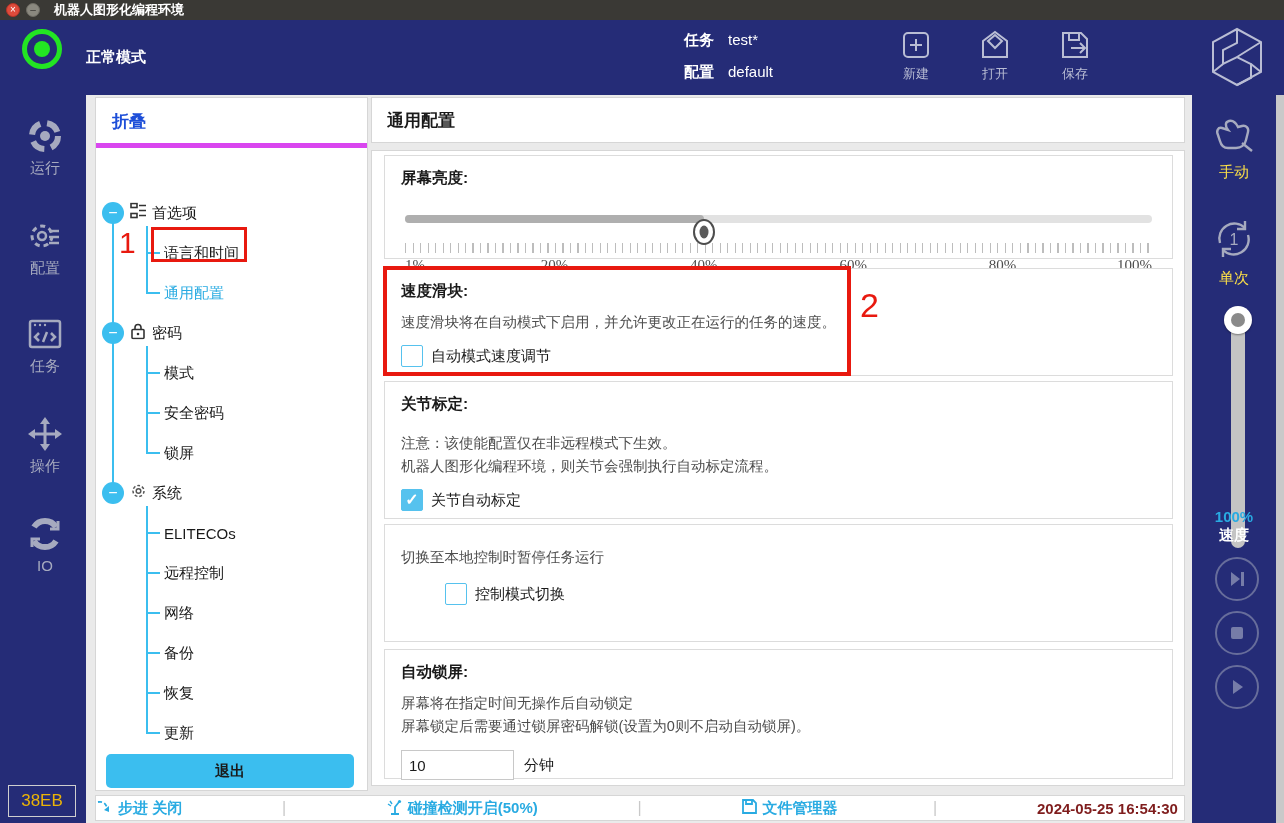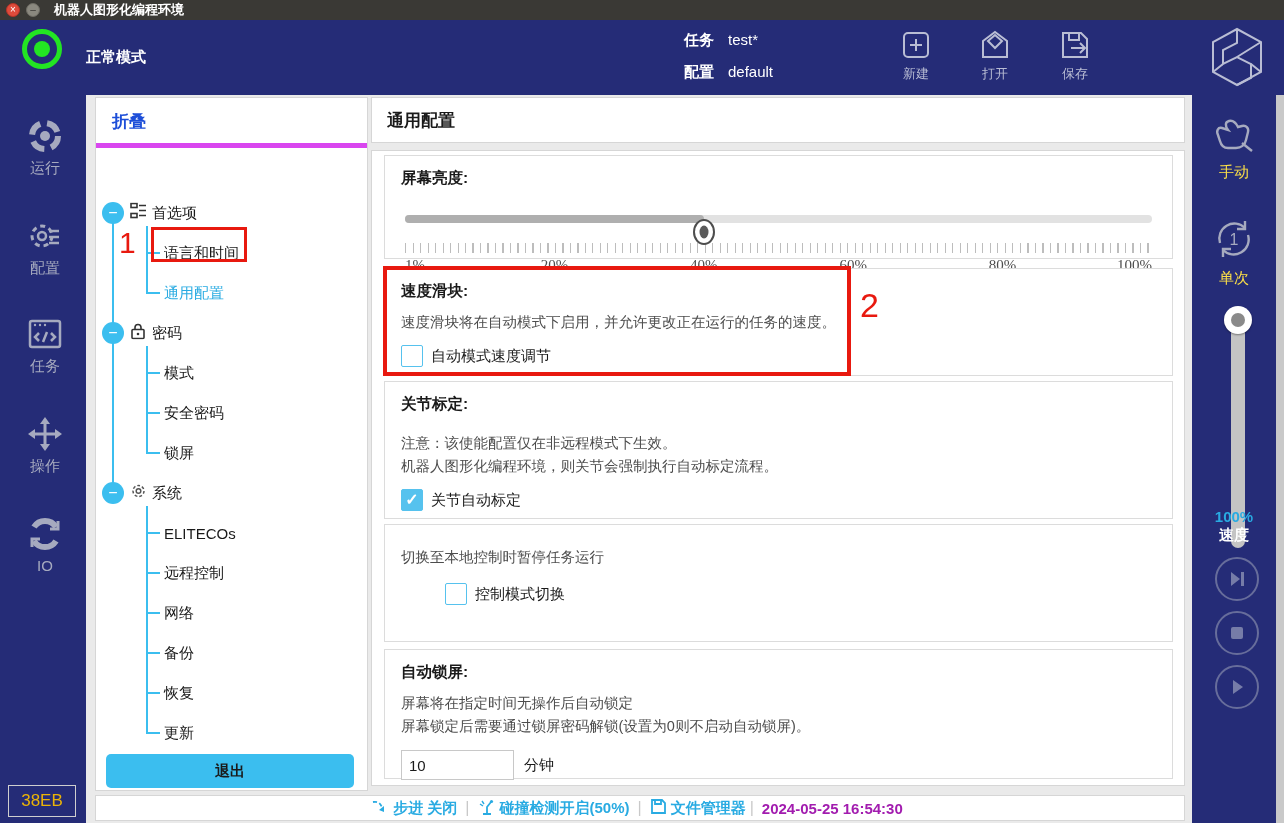--- a/index.html
+++ b/index.html
@@ -83,25 +83,25 @@
   .tick-labels { position:relative; height:20px; margin:2px 4px 0 4px; font-family:"Liberation Serif", serif; font-size:15px; color:#4D4D4D; }
   .tick-labels span { position:absolute; top:2px; }
   .tl-0 { left:0; } .tl-1 { left:20%; transform:translateX(-50%); } .tl-2 { left:40%; transform:translateX(-50%); }
   .tl-3 { left:60%; transform:translateX(-50%); } .tl-4 { left:80%; transform:translateX(-50%); } .tl-5 { right:0; }
 
   .lock-input-row { display:flex; align-items:center; margin-top:12px; }
   .lock-input { width:113px; height:30px; border:1px solid #C8C8C8; font-size:15px; padding-left:7px; color:#1A1A1A; background:#fff; }
   .lock-unit { font-size:15px; color:#1A1A1A; margin-left:10px; }
 
   
-  .statusbar { left:95px; top:795px; width:1090px; height:26px; display:flex; align-items:center; justify-content:center; padding-right:6px; }
+  .statusbar { left:95px; top:795px; width:1090px; height:26px; display:flex; align-items:center; justify-content:space-between; padding-right:6px; }
   .sb-item { display:flex; align-items:center; color:#29ABE2; font-size:15px; font-weight:bold; }
   .sb-item svg { margin-right:4px; }
   .sb-sep { color:#C9C9C9; margin:0 8px; font-weight:normal; }
-  .sb-time { color:#a21caf; font-size:15px; font-weight:bold; margin-left:4px; }
+  .sb-time { color:#7f1d1d; font-size:15px; font-weight:bold; margin-left:4px; }
 
   
   .anno-box { position:absolute; border:3px solid #E8190F; z-index:50; pointer-events:none; }
   .anno-num { position:absolute; color:#E8190F; z-index:50; pointer-events:none; font-family:"Liberation Sans", sans-serif; }
 </style>
 </head>
 <body>
 
 <div class="screen">
 

